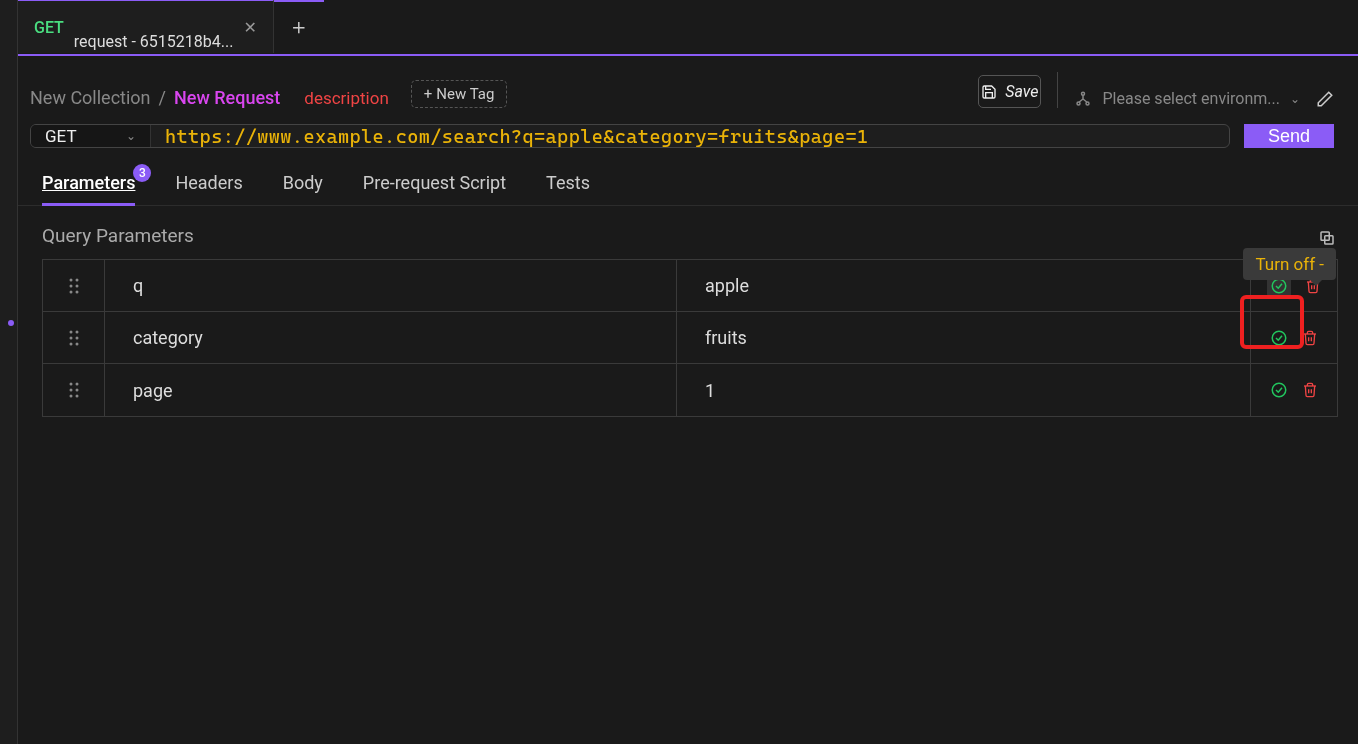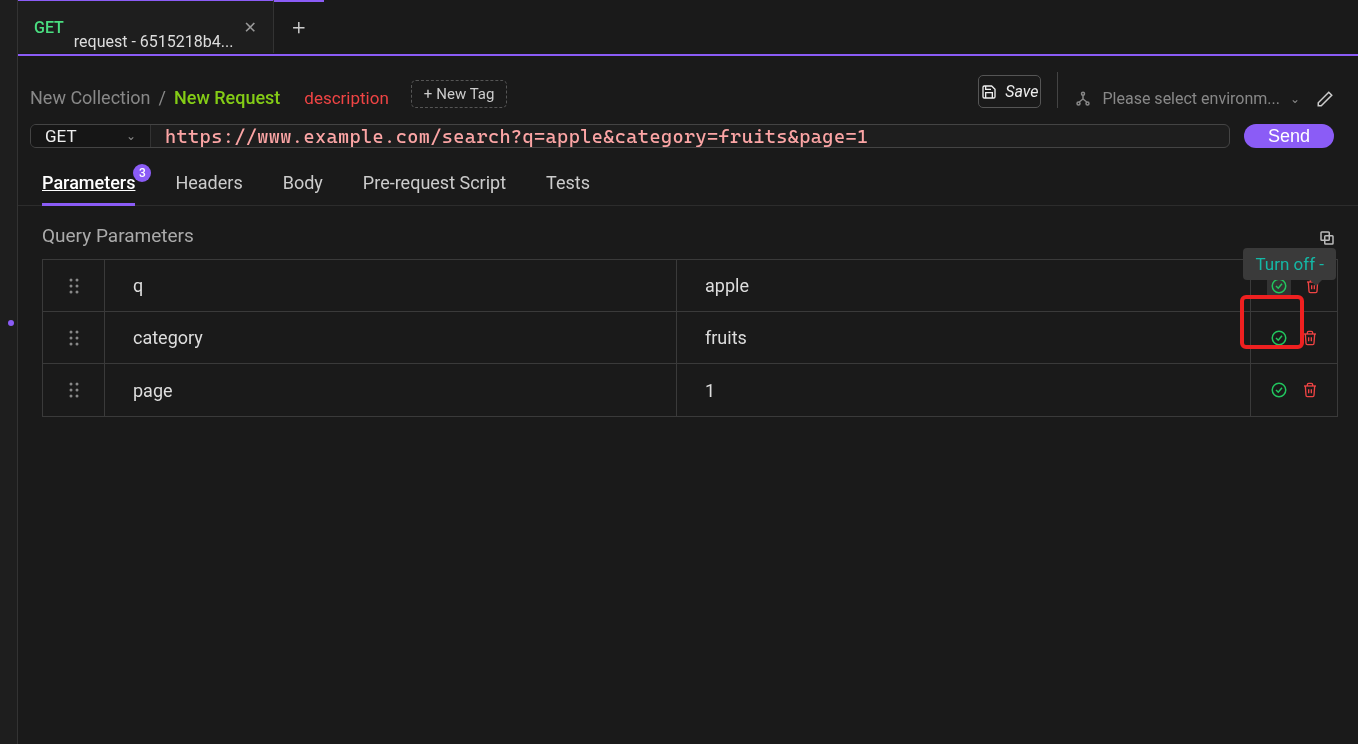--- a/index.html
+++ b/index.html
@@ -69,21 +69,21 @@
 }
 .header-row {
   display: flex;
   align-items: flex-end;
   padding: 16px 24px 12px 30px;
   gap: 16px;
 }
 .breadcrumb { display: flex; align-items: center; gap: 8px; font-size: 18px; }
 .bc-parent { color: #888; }
 .bc-slash { color: #888; }
-.bc-current { color: #84cc16; font-weight: 500; }
+.bc-current { color: #d946ef; font-weight: 500; }
 .req-desc { color: #ef4444; font-size: 17px; margin-left: 8px; }
 .new-tag-btn {
   display: inline-flex;
   align-items: center;
   gap: 4px;
   border: 1px dashed #555;
   border-radius: 5px;
   padding: 4px 12px;
   color: #ccc;
   font-size: 15px;
@@ -142,28 +142,28 @@
   cursor: pointer;
 }
 .chev { color: #888; font-size: 12px; }
 .url-input {
   flex: 1;
   padding: 0 14px;
   display: flex;
   align-items: center;
   font-family: "Cascadia Mono", Consolas, Menlo, monospace;
   font-size: 19px;
-  color: #fca5a5;
+  color: #eab308;
   letter-spacing: 0.4px;
 }
 .send-btn {
   background: #8b5cf6;
   color: #fff;
   border: none;
-  border-radius: 12px;
+  border-radius: 0;
   padding: 0 24px;
   font-size: 18px;
   font-weight: 500;
   cursor: pointer;
 }
 .req-tabs {
   display: flex;
   gap: 40px;
   padding: 10px 0 0 42px;
   border-bottom: 1px solid #2c2c2c;
@@ -200,21 +200,21 @@
   align-items: flex-end;
   padding: 18px 24px 12px 42px;
 }
 .section-title { font-size: 19px; color: #aaa; }
 .copy-icon { color: #bbb; cursor: pointer; margin-right: -2px; }
 .tooltip {
   position: absolute;
   right: 22px;
   top: 248px;
   background: #3a3a3a;
-  color: #14b8a6;
+  color: #eab308;
   padding: 6px 12px;
   border-radius: 4px;
   font-size: 17px;
   white-space: nowrap;
   z-index: 10;
 }
 .tooltip::after {
   content: "";
   position: absolute;
   top: 100%; left: 72%;

